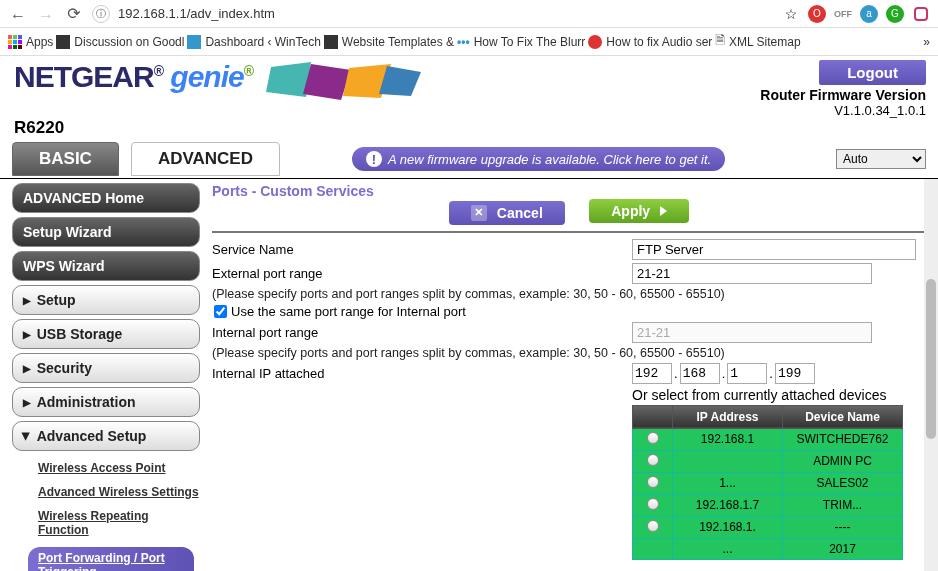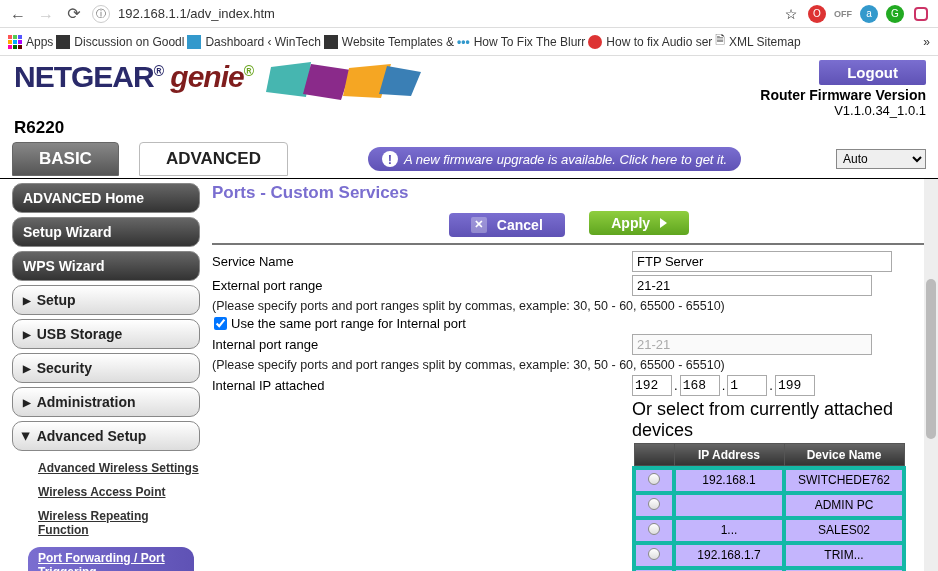--- a/index.html
+++ b/index.html
@@ -18,71 +18,71 @@
 .bm-item { display: flex; align-items: center; gap: 4px; cursor: pointer; white-space: nowrap; }
 .bm-ico { width: 14px; height: 14px; background: #888; }
 .apps-ico { width: 14px; height: 14px; display: grid; grid-template-columns: repeat(3,4px); grid-template-rows: repeat(3,4px); gap: 1px; }
 .apps-ico span { background: #f55; } .apps-ico span:nth-child(2){background:#5c5;}.apps-ico span:nth-child(3){background:#55f;}.apps-ico span:nth-child(4){background:#fa0;}.apps-ico span:nth-child(5){background:#0af;}.apps-ico span:nth-child(6){background:#a0f;}.apps-ico span:nth-child(7){background:#f0a;}.apps-ico span:nth-child(8){background:#060;}.apps-ico span:nth-child(9){background:#600;}
 
 
 .header-row { display: flex; align-items: flex-start; padding: 4px 12px 0 14px; }
 .brand { font-size: 30px; font-weight: bold; letter-spacing: -1px; }
 .brand .net { color: #2a2a6a; }
 .brand .reg { font-size: 14px; vertical-align: super; color: #2a2a6a; }
-.brand .genie { color: #7f1d1d; font-style: italic; font-weight: bold; }
+.brand .genie { color: #3b82f6; font-style: italic; font-weight: bold; }
 .geom-shapes { margin-left: 8px; margin-top: 2px; }
 .header-right { margin-left: auto; text-align: right; }
 .logout-btn { background: linear-gradient(#7a6ed0,#5f52b5); color: #fff; border: none; padding: 4px 28px; font-size: 15px; font-weight: bold; border-radius: 2px; cursor: pointer; }
 .fw-label { font-weight: bold; font-size: 14px; margin-top: 2px; }
 .fw-ver { font-size: 13px; }
 .model { font-weight: bold; font-size: 17px; margin-left: 14px; }
 
 
-.tab-row { display: flex; align-items: center; padding: 4px 12px 2px 12px; gap: 20px; border-bottom: 1px solid #000; }
+.tab-row { display: flex; align-items: center; padding: 4px 12px 2px 12px; gap: 12px; border-bottom: 1px solid #000; }
 .main-tab { padding: 6px 26px; font-size: 17px; font-weight: bold; border-radius: 4px 4px 0 0; cursor: pointer; }
 .main-tab.basic { background: linear-gradient(#888,#555); color: #fff; border:1px solid #666; }
 .main-tab.advanced { background: #fff; color: #222; border:1px solid #bbb; }
 .fw-msg { background: linear-gradient(#7a6ed0,#5f52b5); color: #fff; font-style: italic; font-size: 13px; padding: 4px 14px; border-radius: 12px; margin-left: 60px; display: flex; align-items: center; gap: 6px; cursor:pointer; }
 .fw-msg .bang { background:#fff;color:#5f52b5;width:16px;height:16px;border-radius:50%;display:flex;align-items:center;justify-content:center;font-weight:bold;font-style:normal; }
 .lang-sel { margin-left: auto; border:1px solid #888; font-size:12px; padding:1px 2px; width:90px; }
 
 
 .body-row { display: flex; height: calc(571px - 28px - 28px - 78px); }
 .sidebar { width: 206px; padding: 4px 6px 0 12px; }
 .sb-btn { display:block; width: 100%; border-radius: 10px; padding: 6px 10px; font-size: 14px; font-weight: bold; margin-bottom: 4px; cursor:pointer; border:1px solid #888; text-align:left; }
 .sb-dark { background: linear-gradient(#666,#333); color:#fff; }
 .sb-light { background: linear-gradient(#fff,#ddd); color:#222; display:flex; align-items:center; gap:6px; }
 .arrow-r { font-size:10px; }
 .sub-list { padding: 6px 0 4px 26px; }
 .sub-list a { display:block; font-size:12px; color:#333; text-decoration:underline; margin-bottom: 10px; font-weight:bold; cursor:pointer; }
 .sub-active { background: linear-gradient(90deg,#7a6ed0,#5f52b5); color:#fff !important; text-decoration:underline; padding:4px 10px; border-radius: 12px; margin-left:-10px; margin-right:6px; }
 
 .content { flex:1; padding: 4px 12px 0 6px; position:relative; }
-.page-title { color:#7a6ed0; font-weight:bold; font-size:17px; margin-bottom:8px; }
+.page-title { color:#7a6ed0; font-weight:bold; font-size:14px; margin-bottom:0; }
 .btn-row { text-align:center; margin-bottom:6px; }
 .act-btn { display:inline-flex; align-items:center; gap:10px; padding:4px 22px; border-radius:4px; font-weight:bold; color:#fff; font-size:14px; border:none; cursor:pointer; margin: 0 10px; }
 .cancel-btn { background: linear-gradient(#7a6ed0,#5f52b5); }
 .apply-btn { background: linear-gradient(#8fce3f,#5fa51f); }
 .x-mark { background:rgba(255,255,255,.3); width:16px;height:16px;display:flex;align-items:center;justify-content:center;border-radius:2px;font-size:11px; }
 .tri-r { width:0;height:0;border-top:5px solid transparent;border-bottom:5px solid transparent;border-left:7px solid #fff; }
 hr.sep { border:none; border-top:2px solid #777; margin-bottom:6px; }
 
 .form-row { display:flex; font-size:13px; margin-bottom:3px; align-items:center; }
 .form-row label { width: 420px; }
 .txt-in { border:1px solid #aaa; padding:2px 4px; font-size:13px; }
 .hint { font-size:12.5px; color:#222; margin-bottom:3px; }
 .chk-row { display:flex; align-items:center; gap:4px; font-size:13px; margin-bottom:3px; padding-left:2px; }
 .ip-boxes { display:flex; gap:2px; align-items:center; }
 .ip-boxes input { width:40px; text-align:left; border:1px solid #aaa; padding:2px; font-size:13px;font-family:Liberation Mono, monospace; }
 .ip-boxes .dot { font-size:13px; }
-.or-sel { font-size:18px; margin: 2px 0 2px 420px; }
+.or-sel { font-size:14px; margin: 2px 0 2px 420px; }
 
 .dev-table { margin-left: 420px; border-collapse: collapse; font-size:12px; }
 .dev-table th { background: linear-gradient(#666,#333); color:#fff; padding:4px 8px; border:1px solid #555; font-weight:bold; }
-.dev-table td { border:4px solid #14b8a6; padding:3px 8px; text-align:center; background:#c4b5fd; }
+.dev-table td { border:1px solid #14b8a6; padding:3px 8px; text-align:center; background:#22c55e; }
 .dev-table td.radio-cell { width:40px; }
 .radio-o { width:12px;height:12px;border:1px solid #888;border-radius:50%;display:inline-block;background:linear-gradient(#fff,#ddd); }
 
 .scrollbar { position:absolute; right:0; top:0; bottom:0; width:14px; background:#eee; }
 .scroll-thumb { position:absolute; left:2px; right:2px; top:100px; height:160px; background:#bbb; border-radius:6px; }
 </style>
 </head>
 <body>
 
 <div class="browser-bar">
@@ -193,22 +193,22 @@
       </div>
     <div class="sb-btn sb-light">
         <span class="arrow-r">▶</span>
         <span>Administration</span>
       </div>
     <div class="sb-btn sb-light">
         <span class="arrow-r" style="transform:rotate(90deg);display:inline-block">▶</span>
         <span>Advanced Setup</span>
       </div>
     <div class="sub-list">
+      <a>Wireless Access Point</a>
       <a>Advanced Wireless Settings</a>
-      <a>Wireless Access Point</a>
       <a>Wireless Repeating Function</a>
       <a class="sub-active">Port Forwarding / Port Triggering</a>
 
     </div>
   </div>
 
   <div class="content">
     <div class="page-title">Ports - Custom Services</div>
     <div class="btn-row">
       <button class="act-btn cancel-btn">
@@ -217,21 +217,21 @@
         </button>
       <button class="act-btn apply-btn">
           <span>Apply</span>
           <span class="tri-r"></span>
         </button>
     </div>
     <hr class="sep">
 
     <div class="form-row">
         <label>Service Name</label>
-        <input class="txt-in" style="width: 260px;" value="FTP Server">
+        <input class="txt-in" style="width: 284px;" value="FTP Server">
       </div>
     <div class="form-row">
         <label>External port range</label>
         <input class="txt-in" style="width: 240px;" value="21-21">
       </div>
     <div class="hint">(Please specify ports and port ranges split by commas, example: 30, 50 - 60, 65500 - 65510)</div>
     <div class="chk-row">
         <input type="checkbox" checked="" style="">
         <span>Use the same port range for Internal port</span>
       </div>

